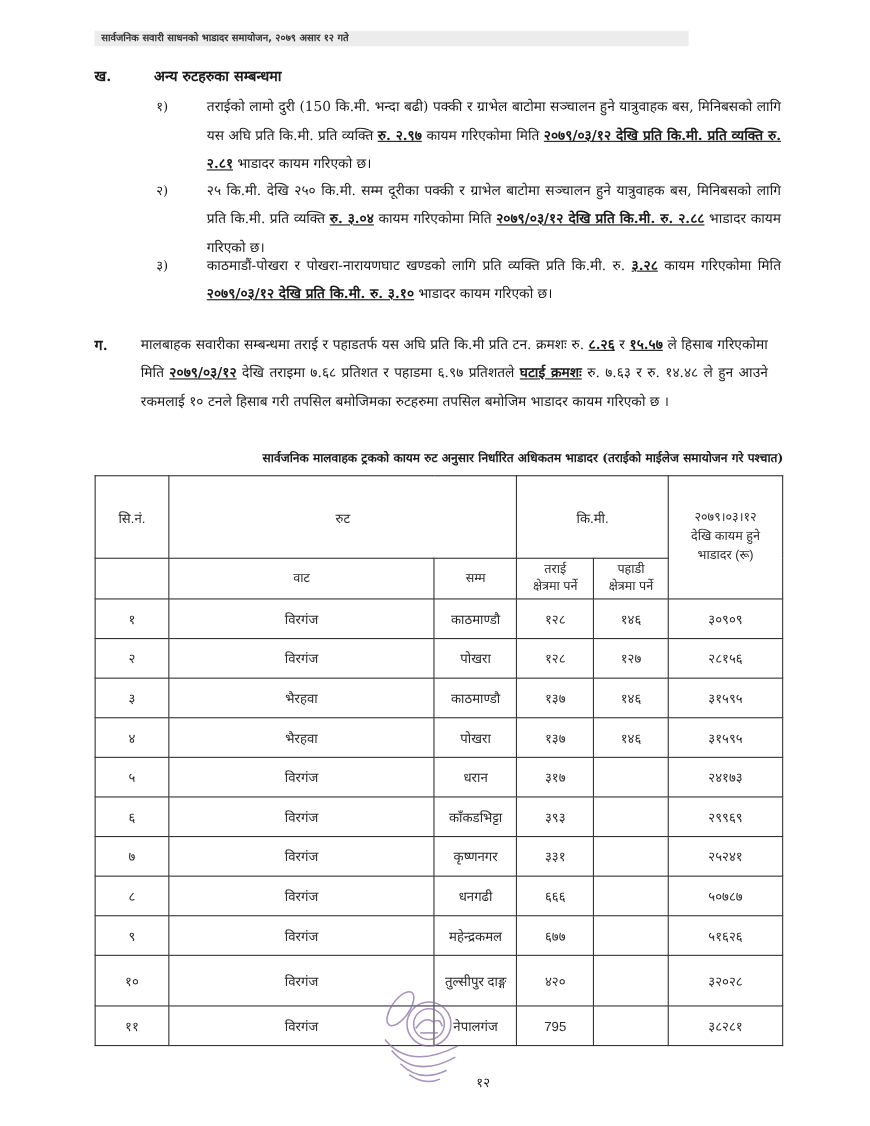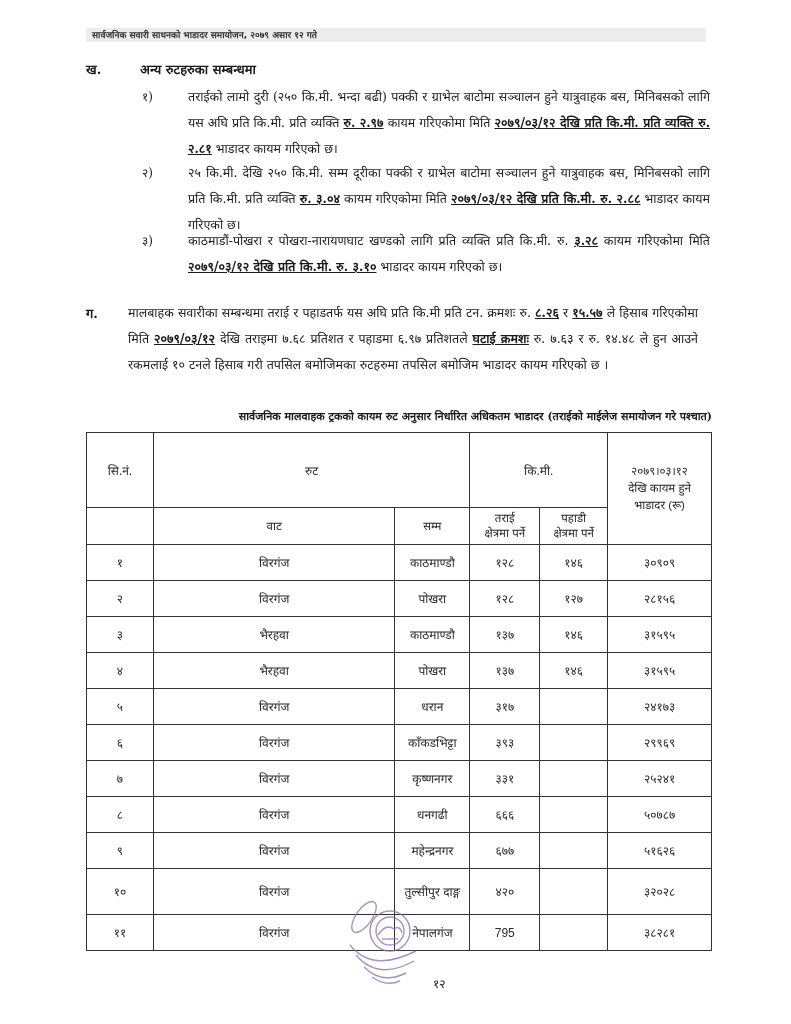--- a/index.html
+++ b/index.html
@@ -1,20 +1,20 @@
 <!DOCTYPE html>
 <html><head>
   <meta charset="utf-8">
   <style>
     * { box-sizing: border-box; margin: 0; padding: 0; }
     html, body { width: 791px; height: 1024px; background: #ffffff; overflow: hidden; }
     body { position: relative; font-family: "DejaVu Serif", "Liberation Serif", serif; color: #1a1a1a; }
 
     .header-band {
-      position: absolute; left: 86px; top: 28px; width: 620px; height: 14px;
+      position: absolute; left: 86px; top: 28px; width: 540px; height: 14px;
       background: #ececec; font-size: 9px; line-height: 14px; padding-left: 6px;
       font-weight: bold; color: #333; font-family: "DejaVu Sans", sans-serif;
     }
 
     .section { position: absolute; left: 86px; width: 624px; }
     .sec-letter { position: absolute; left: 0; font-weight: bold; font-size: 13px; }
     .sec-title { position: absolute; left: 54px; font-weight: bold; font-size: 13px; }
 
     .item { position: absolute; left: 56px; width: 568px; }
     .item-num { position: absolute; left: 0; font-size: 12px; }
@@ -71,21 +71,21 @@
 <div class="header-band">सार्वजनिक सवारी साधनको भाडादर समायोजन,  २०७९ असार १२ गते</div>
 
 <div class="section" style="top:60px;">
   <span class="sec-letter" style="top:0;">ख.</span>
   <span class="sec-title" style="top:0;">अन्य रुटहरुका सम्बन्धमा</span>
 </div>
 
 <div class="item" style="left:142px; top:84px;">
   <span class="item-num" style="top:4px;">१)</span>
   <div class="item-text">
-    <span>तराईको लामो दुरी (२५० कि.मी. भन्दा बढी) पक्की र ग्राभेल बाटोमा सञ्चालन हुने यात्रुवाहक बस, मिनिबसको लागि यस अघि प्रति कि.मी. प्रति व्यक्ति </span><span class="bold">रु. २.९७</span><span> कायम गरिएकोमा मिति </span><span class="bold">२०७९/०३/१२ देखि प्रति कि.मी. प्रति व्यक्ति  रु. २.८१</span><span>  भाडादर कायम गरिएको छ।</span>
+    <span>तराईको लामो दुरी (150 कि.मी. भन्दा बढी) पक्की र ग्राभेल बाटोमा सञ्चालन हुने यात्रुवाहक बस, मिनिबसको लागि यस अघि प्रति कि.मी. प्रति व्यक्ति </span><span class="bold">रु. २.९७</span><span> कायम गरिएकोमा मिति </span><span class="bold">२०७९/०३/१२ देखि प्रति कि.मी. प्रति व्यक्ति  रु. २.८१</span><span>  भाडादर कायम गरिएको छ।</span>
   </div>
 </div>
 
 <div class="item" style="left:142px; top:160px;">
   <span class="item-num" style="top:4px;">२)</span>
   <div class="item-text">
     <span>२५ कि.मी. देखि २५० कि.मी. सम्म दूरीका पक्की र ग्राभेल बाटोमा सञ्चालन हुने यात्रुवाहक बस, मिनिबसको लागि प्रति कि.मी. प्रति व्यक्ति </span><span class="bold">रु. ३.०४</span><span>  कायम गरिएकोमा मिति </span><span class="bold">२०७९/०३/१२ देखि प्रति कि.मी. रु. २.८८</span><span> भाडादर कायम गरिएको छ।</span>
   </div>
 </div>
 
@@ -200,21 +200,21 @@
       <td>८</td>
       <td>विरगंज</td>
       <td>धनगढी</td>
       <td>६६६</td>
       <td></td>
       <td>५०७८७</td>
     </tr>
     <tr class="row">
       <td>९</td>
       <td>विरगंज</td>
-      <td>महेन्द्रनगर</td>
+      <td>महेन्द्रकमल</td>
       <td>६७७</td>
       <td></td>
       <td>५१६२६</td>
     </tr>
     <tr class="row tall">
       <td>१०</td>
       <td>विरगंज</td>
       <td>तुल्सीपुर दाङ्ग</td>
       <td>४२०</td>
       <td></td>

